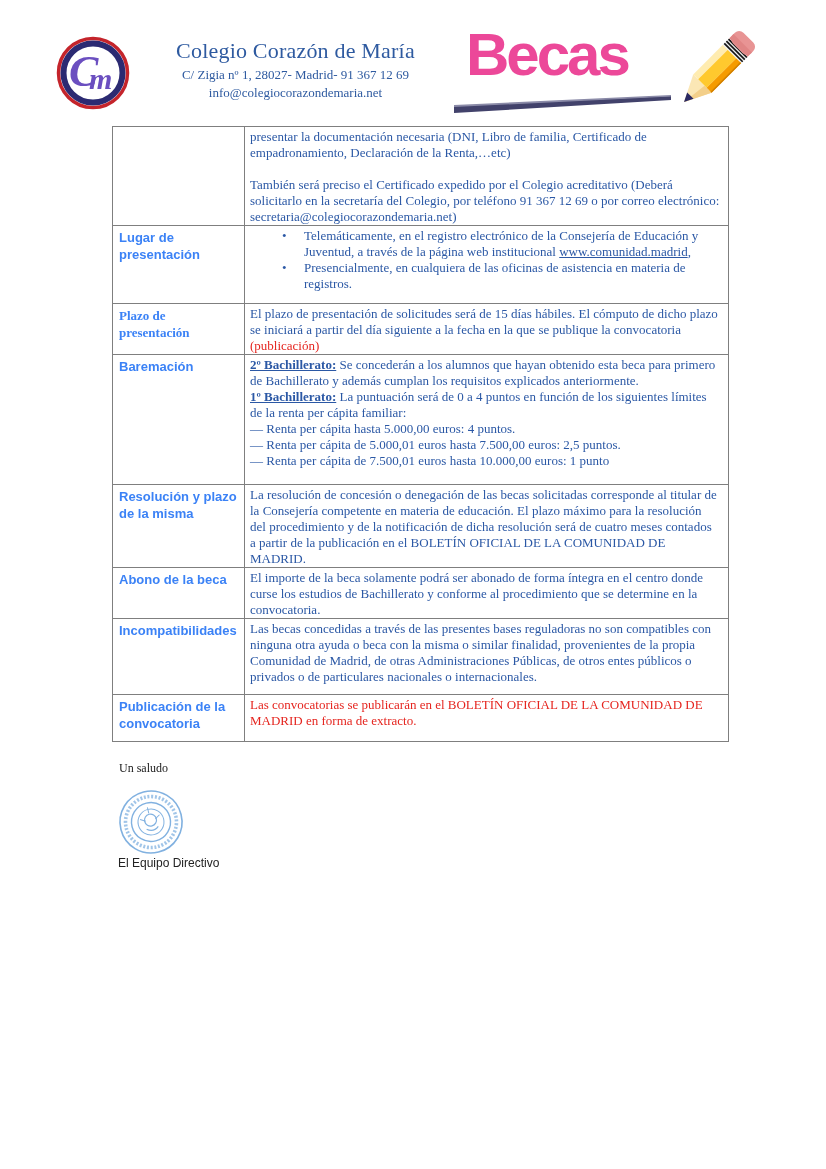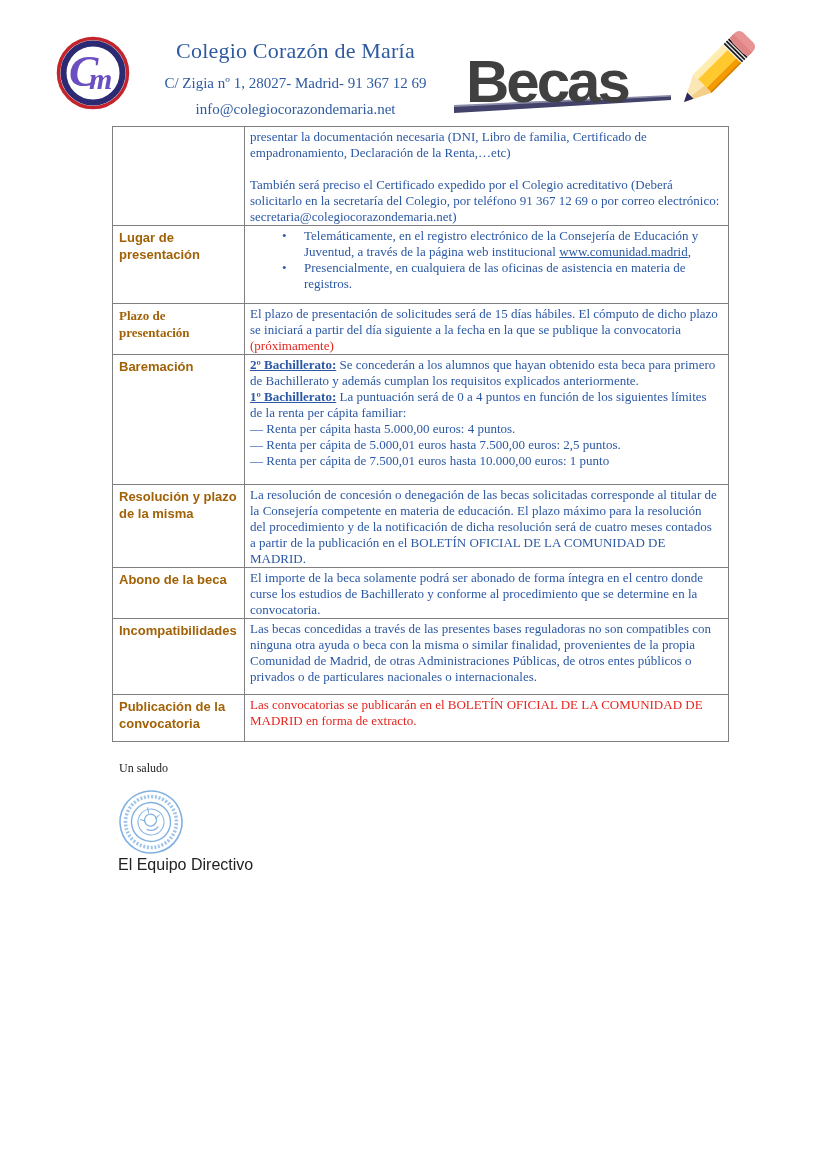--- a/index.html
+++ b/index.html
@@ -4,46 +4,46 @@
 <style>
   * { margin:0; padding:0; box-sizing:border-box; }
   html,body { background:#ffffff; }
   body { width:826px; height:1169px; position:relative; font-family:"Liberation Serif", serif; }
   .page { position:absolute; inset:0; width:826px; height:1169px; background:#fff; overflow:hidden; }
 
   
   .cm-logo { position:absolute; left:56px; top:36px; width:74px; height:74px; }
   .school-block { position:absolute; left:138px; top:38px; width:315px; text-align:center; }
   .school-name { font-size:22px; color:#2e5aa0; letter-spacing:.2px; line-height:26px; }
-  .school-addr { font-size:15px; color:#2e5aa0; line-height:14px; margin-top:12px; }
+  .school-addr { font-size:13px; color:#2e5aa0; line-height:14px; margin-top:4px; }
 
   .becas-banner { position:absolute; left:438px; top:26px; width:322px; height:98px; }
   .becas-title { position:absolute; left:28px; top:-6px; font-family:"Liberation Sans", sans-serif;
-                 font-weight:bold; font-size:60px; letter-spacing:-3px; color:#404040;margin-top:27px; }
+                 font-weight:bold; font-size:60px; letter-spacing:-3px; color:#ec4899; }
   .becas-art { position:absolute; left:0; top:0; }
 
   
   table.doc-table { position:absolute; left:112px; top:126px; width:617px; border-collapse:collapse; table-layout:fixed; }
   table.doc-table td { border:1px solid #7f7f7f; vertical-align:top; }
   td.lbl { width:132px; padding:3px 6px 3px 6px; font-family:"Liberation Sans", sans-serif;
-           font-weight:bold; font-size:13px; line-height:17px; color:#a16207; }
+           font-weight:bold; font-size:13px; line-height:17px; color:#3b82f6; }
   td.val { padding:2px 8px 0 5px; font-size:13px; line-height:16px; color:#2b58a5; }
   .gap { height:16px; }
   .red { color:#e5251f; }
   .bu  { font-weight:bold; text-decoration:underline; }
   ul.bullets { list-style:none; margin:0; padding:0; }
   ul.bullets li { display:flex; padding-left:32px; }
   ul.bullets .dot { width:22px; flex:0 0 22px; }
   a.weblink { color:#2b58a5; text-decoration:underline; cursor:pointer; }
 
   
   .salutation { position:absolute; left:119px; top:761px; font-size:12px; color:#1a1a1a; }
   .seal { position:absolute; left:116px; top:787px; width:70px; height:70px; }
   .signature { position:absolute; left:118px; top:856px; font-family:"Liberation Sans", sans-serif;
-               font-size:16px; color:#222; }
+               font-size:12px; color:#222; }
 </style>
 </head>
 <body>
 
 <div class="page">
 
   <svg class="cm-logo" viewBox="0 0 74 74">
     <circle cx="37" cy="37" r="34.5" fill="#ffffff" stroke="#c4242b" stroke-width="3.5"></circle>
     <circle cx="37" cy="37" r="29.5" fill="#ffffff" stroke="#2b2a72" stroke-width="6"></circle>
     <text x="13" y="50" font-family="Liberation Serif, serif" font-style="italic" font-weight="bold" font-size="44" fill="#6b4fc0">C</text>
@@ -108,21 +108,21 @@
           <li>
                 <span class="dot">•</span>
                 <span>Presencialmente, en cualquiera de las oficinas de asistencia en materia de registros.</span>
               </li>
         </ul>
       </td>
     </tr>
 
     <tr>
       <td class="lbl" style="height:46px;font-family:Liberation Serif, serif;">Plazo de presentación</td>
-      <td class="val"><span>El plazo de presentación de solicitudes será de 15 días hábiles. El cómputo de dicho plazo se iniciará a partir del día siguiente a la fecha en la que se publique la convocatoria </span><span class="red">(próximamente)</span></td>
+      <td class="val"><span>El plazo de presentación de solicitudes será de 15 días hábiles. El cómputo de dicho plazo se iniciará a partir del día siguiente a la fecha en la que se publique la convocatoria </span><span class="red">(publicación)</span></td>
     </tr>
 
     <tr>
       <td class="lbl" style="height:130px;">Baremación</td>
       <td class="val">
         <div><span class="bu">2º Bachillerato:</span><span> Se concederán a los alumnos que hayan obtenido esta beca para primero de Bachillerato y además cumplan los requisitos explicados anteriormente.</span></div>
         <div><span class="bu">1º Bachillerato:</span><span> La puntuación será de 0 a 4 puntos en función de los siguientes límites de la renta per cápita familiar:</span></div>
         <div>— Renta per cápita hasta 5.000,00 euros: 4 puntos.</div>
         <div>— Renta per cápita de 5.000,01 euros hasta 7.500,00 euros: 2,5 puntos.</div>
         <div>— Renta per cápita de 7.500,01 euros hasta 10.000,00 euros: 1 punto</div>

